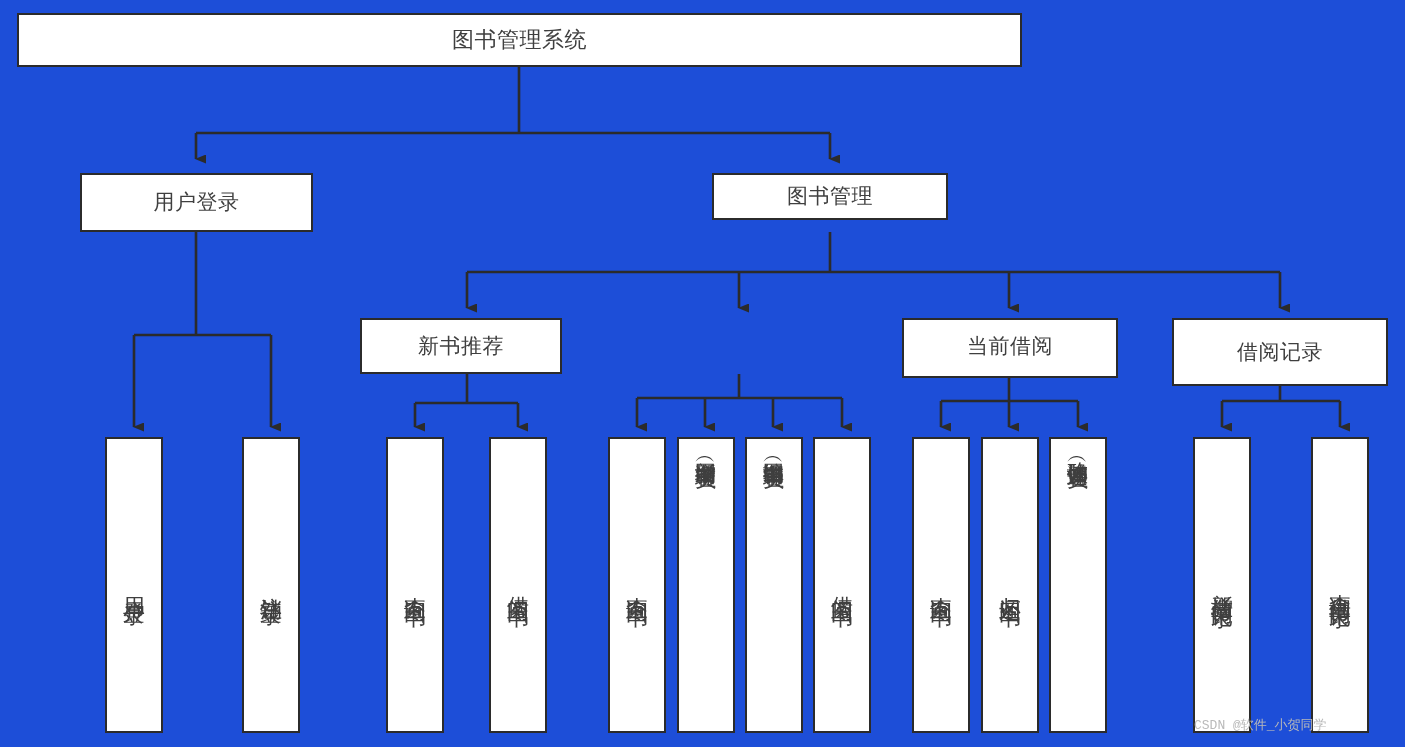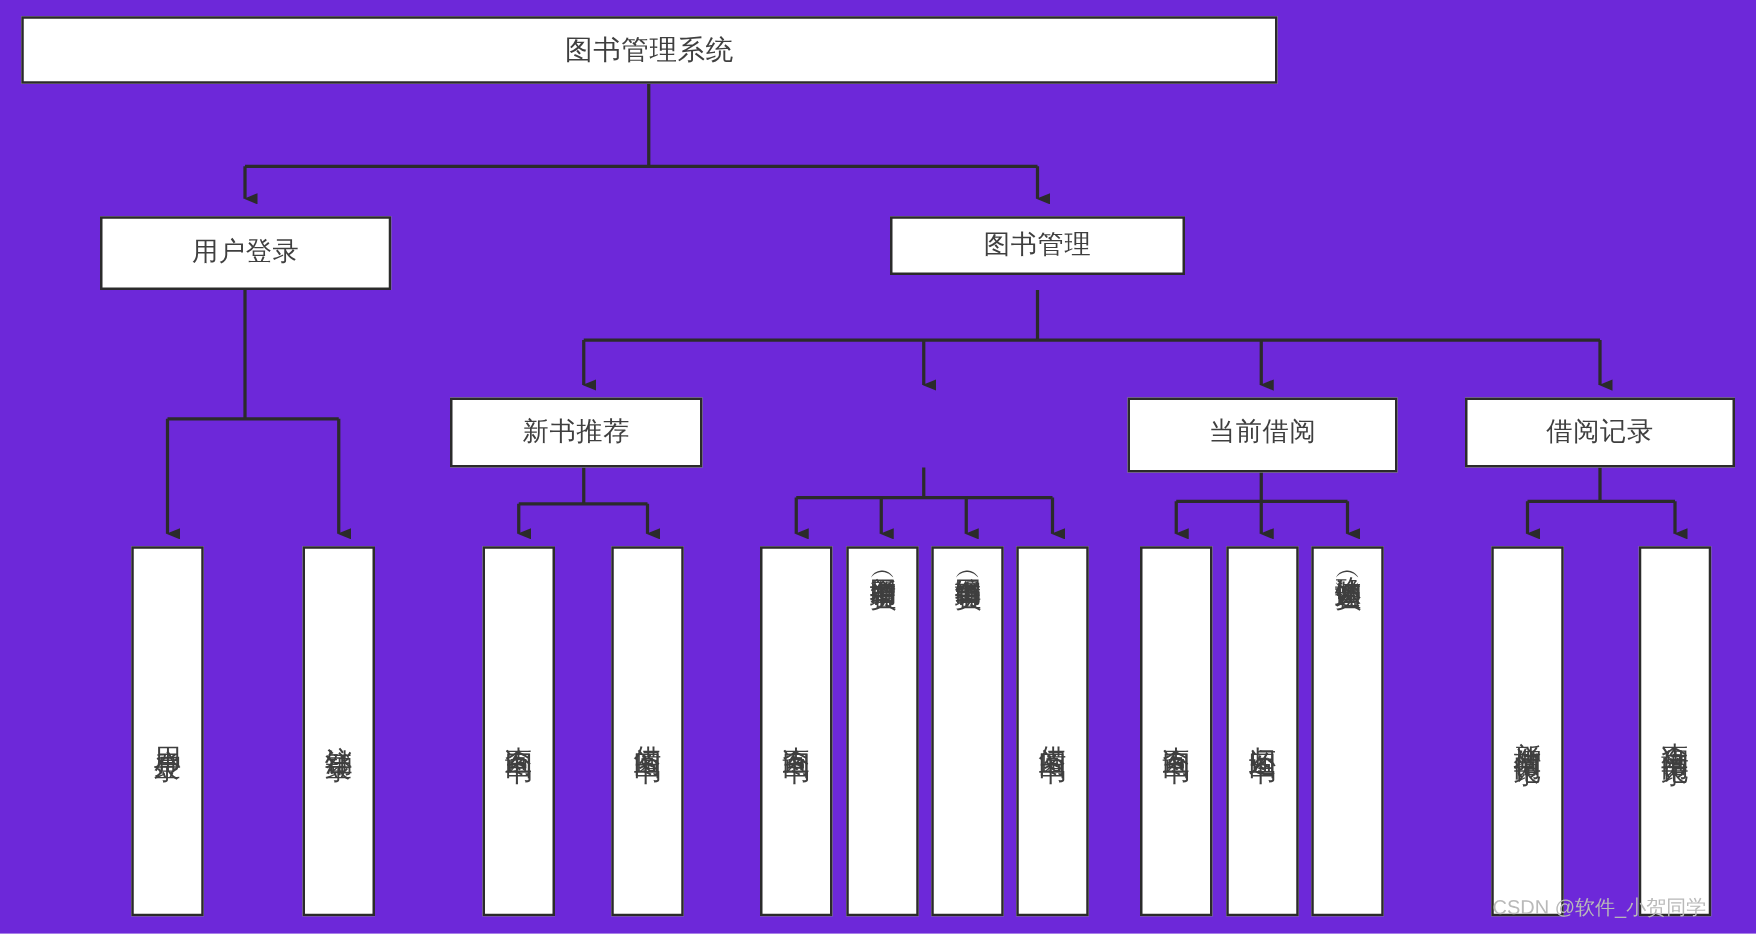--- a/index.html
+++ b/index.html
@@ -8,21 +8,21 @@
     padding: 0;
     background: #ffffff;
   }
   body {
     font-family: "Liberation Sans", "DejaVu Sans", sans-serif;
   }
   #diagram-root {
     position: relative;
     width: 1405px;
     height: 747px;
-    background: #6d28d9;
+    background: #1d4ed8;
     overflow: hidden;
   }
   #edges-layer {
     position: absolute;
     left: 0;
     top: 0;
     width: 1405px;
     height: 747px;
   }
   .node {
@@ -66,23 +66,23 @@
     font-size: 21px;
     letter-spacing: 1px;
   }
   .node.vert.mid-start {
     align-items: center;
     padding-top: 0;
   }
   .watermark {
     position: absolute;
     color: #b9b9b9;
-    font-size: 16px;
+    font-size: 13px;
     white-space: nowrap;
-    font-family: Liberation Sans, sans-serif;
+    font-family: Liberation Mono, monospace;
     pointer-events: none;
   }
 </style>
 </head>
 <body>
 
 <div id="diagram-root">
 
   <svg id="edges-layer" viewBox="0 0 1405 747" xmlns="http://www.w3.org/2000/svg">
     <defs>
@@ -151,21 +151,21 @@
 
   <div class="node horiz" style="left:360px; top:318px; width:202px; height:56px;">
     <span class="node-label">新书推荐</span>
   </div>
 
 
   <div class="node horiz" style="left:902px; top:318px; width:216px; height:60px;font-family:Liberation Mono, monospace;">
     <span class="node-label">当前借阅</span>
   </div>
 
-  <div class="node horiz" style="left:1172px; top:318px; width:216px; height:56px;">
+  <div class="node horiz" style="left:1172px; top:318px; width:216px; height:68px;">
     <span class="node-label">借阅记录</span>
   </div>
 
   <div class="node vert mid-start" style="left:105px; top:437px; width:58px; height:296px;">
     <span class="node-label">用户登录</span>
   </div>
 
   <div class="node vert mid-start" style="left:242px; top:437px; width:58px; height:296px;">
     <span class="node-label">注销登录</span>
   </div>

